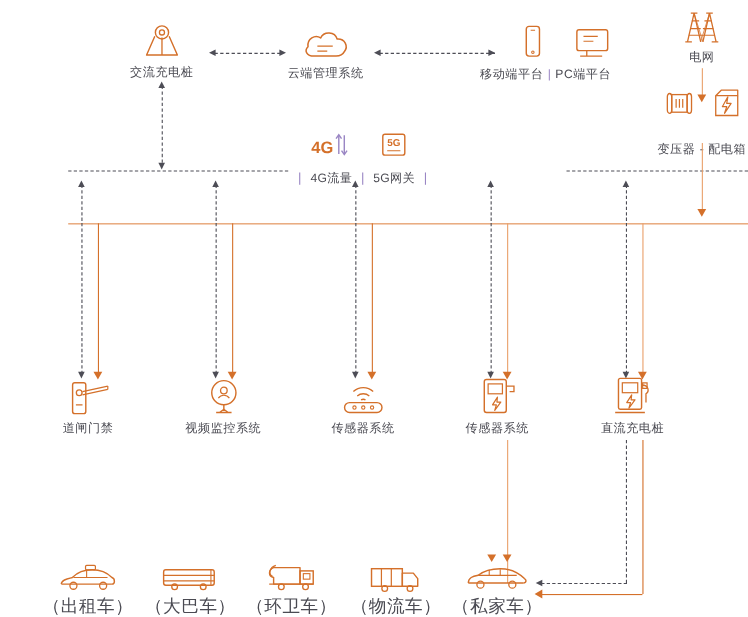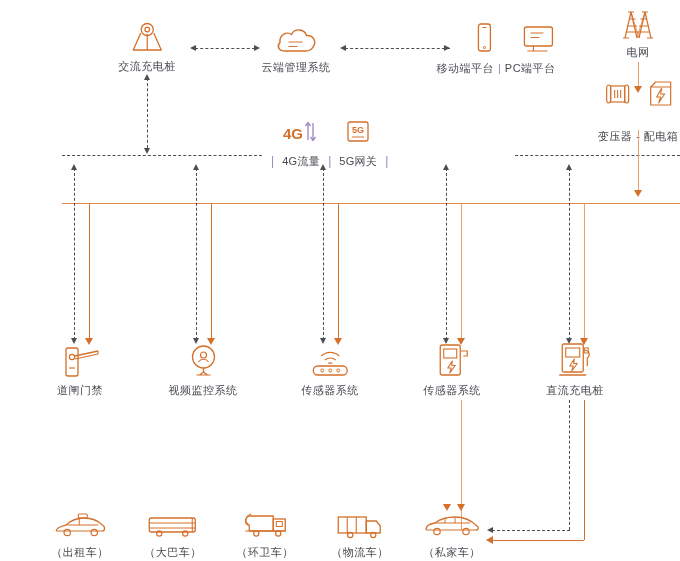--- a/index.html
+++ b/index.html
@@ -29,21 +29,21 @@
     line-height:0;
   }
   .node .caption{
     margin-top:5px;
     font-size:11px;
     color:#4a4a52;
     letter-spacing:.5px;
     line-height:14px;
     text-align:center;
   }
-  .caption.small{font-size:11px;}
+  .caption.small{font-size:16px;}
   
   .hline-dashed{
     position:absolute;
     height:0;
     border-top:1px dashed #4d4d56;
   }
   .hline-solid{
     position:absolute;
     height:0;
     border-top:1px solid #e08a4e;

